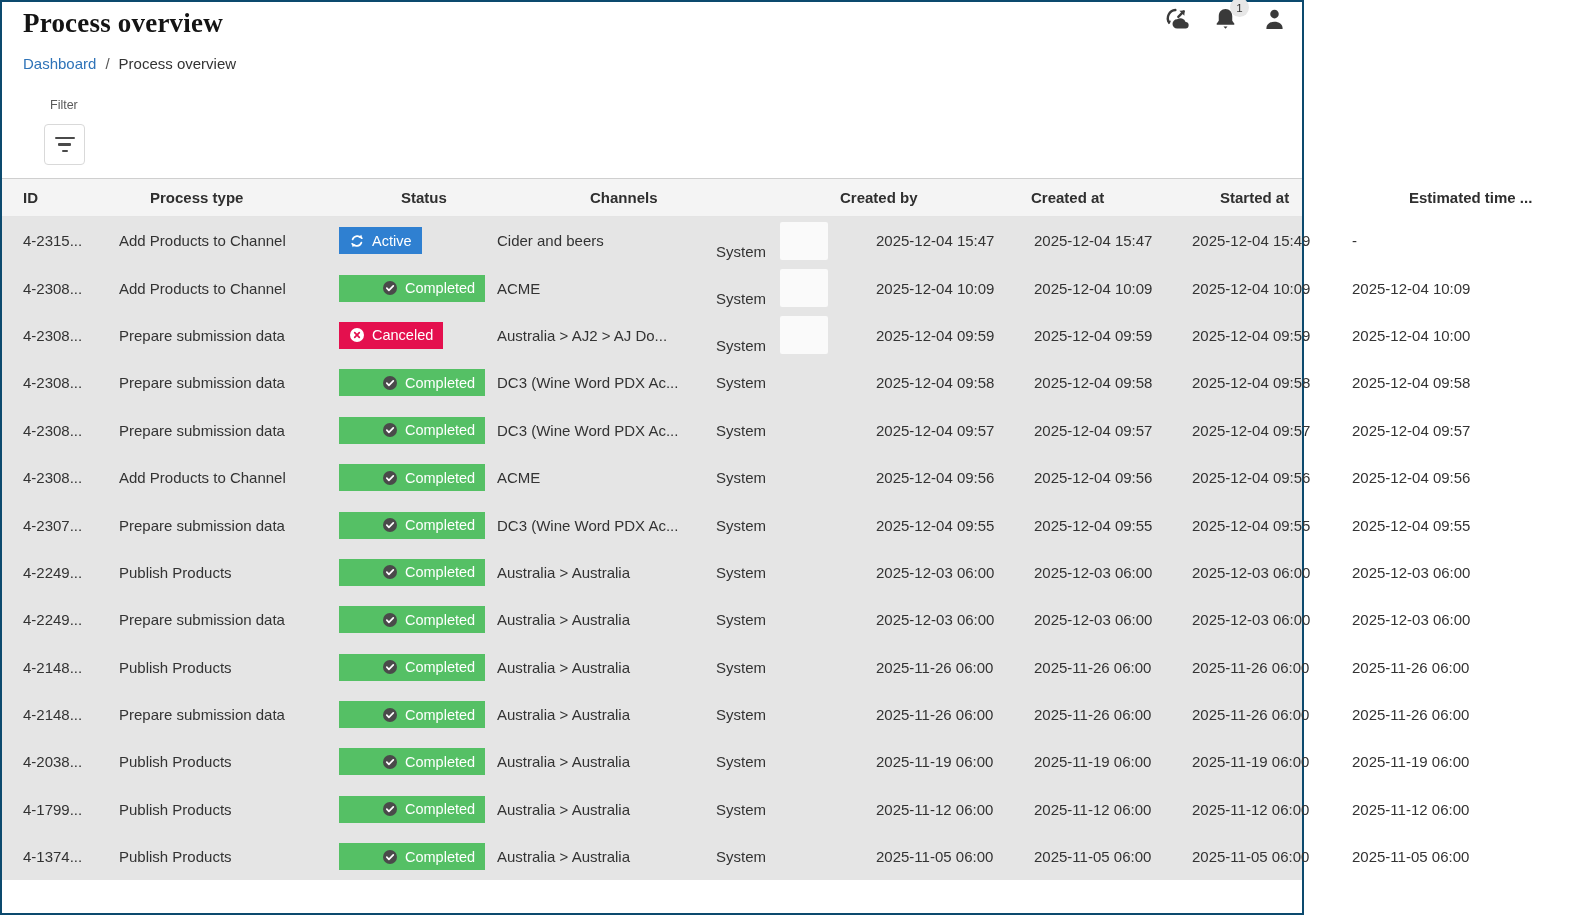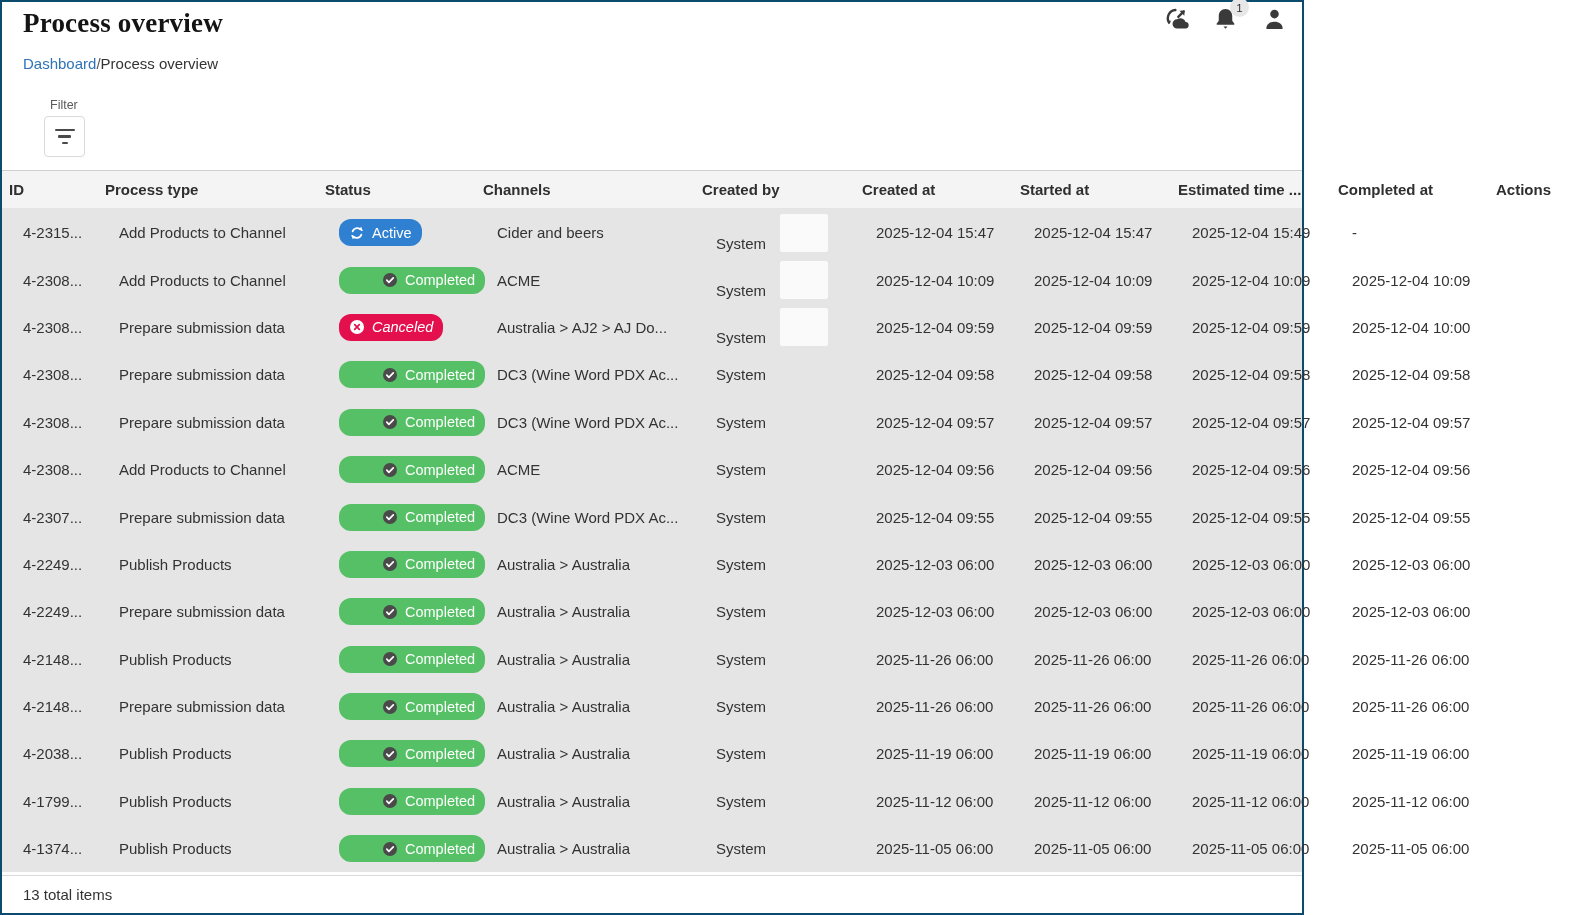--- a/index.html
+++ b/index.html
@@ -3,59 +3,59 @@
 <meta charset="utf-8">
 <style>
   * { margin:0; padding:0; box-sizing:border-box; }
   html,body { width:1593px; height:915px; background:#fff; }
   body { font-family:"Liberation Sans","DejaVu Sans",sans-serif; color:#333; overflow:hidden; }
   .page { position:relative; width:1304px; height:915px; background:#fff; border:2px solid #0c4a6e; }
 
   
   .page-header { position:relative; padding:6px 21px 0 21px; }
   .page-title { font-family:"Liberation Serif","DejaVu Serif",serif; font-size:27px; font-weight:600; color:#141414; letter-spacing:.2px; }
-  .breadcrumb { margin-top:16px; font-size:15px; color:#333; display:flex; align-items:center; }
+  .breadcrumb { margin-top:16px; font-size:15px; color:#333; display:flex; gap:9px; align-items:center; }
   .breadcrumb a { color:#2e73b8; text-decoration:none; cursor:pointer; }
   .breadcrumb .sep { color:#555; }
 
   .topbar-icons { position:absolute; top:4px; right:14px; display:flex; align-items:flex-start; gap:22px; }
   .tb-icon { width:27px; height:27px; color:#3a3a3a; cursor:pointer; position:relative; }
   .tb-icon svg { width:27px; height:27px; display:block; }
   .bell-wrap { position:relative; }
   .notif-badge { position:absolute; top:-8px; right:-10px; width:19px; height:19px; border-radius:50%;
     background:#e7e7e7; color:#333; font-size:11.5px; display:flex; align-items:center; justify-content:center; }
 
   
   .filter-block { margin-top:26px; padding-left:27px; }
-  .filter-label { font-size:12.5px; color:#595959; margin-bottom:4px; }
+  .filter-label { font-size:12.5px; color:#595959; margin-bottom:12px; }
   .filter-btn { margin-left:-6px; width:41px; height:41px; background:#fff; border:1px solid #d9d9d9; border-radius:4px;
     display:flex; flex-direction:column; align-items:center; justify-content:center; gap:4px; cursor:pointer; }
   .filter-btn .f1,.filter-btn .f2,.filter-btn .f3 { height:2.5px; background:#4a4a4a; border-radius:1px; }
   .filter-btn .f1 { width:20px; } .filter-btn .f2 { width:13px; } .filter-btn .f3 { width:6px; }
 
   
   :root { --cols: 96px 220px 158px 219px 160px 158px 158px 160px 158px 1fr; }
   .table { margin-top:13px; width:100%; font-size:15px; }
   .thead { display:grid; grid-template-columns:var(--cols); align-items:center; height:39px;
-    padding:0 12px 0 7px; background:#f4f4f4; border-top:1px solid #cfcfcf; border-bottom:1px solid #e4e4e4;
-    font-weight:700; color:#2f2f2f; }
+    padding:0 12px 0 21px; background:#f4f4f4; border-top:1px solid #cfcfcf; border-bottom:1px solid #e4e4e4;
+    font-weight:700; color:#2f2f2f;gap:31px; }
   .tr { display:grid; grid-template-columns:var(--cols); align-items:center; height:47.4px; padding:0 12px 0 21px; background:#e5e5e5; }
   .td { overflow:hidden; white-space:nowrap; color:#333; }
   .td-createdby { display:flex; align-items:flex-end; gap:14px; }
   .shimmer { display:none; width:48px; height:38px; background:#fafafa; border-radius:2px; }
   .shimmer.show { display:inline-block; }
 
   
-  .badge { display:inline-flex; align-items:center; gap:7px; height:27px; padding:0 10px; border-radius:12px;
+  .badge { display:inline-flex; align-items:center; gap:7px; height:27px; padding:0 10px; border-radius:0;
     color:#fff; font-size:14.5px; }
   .bicon { display:none; width:16px; height:16px; }
   .bicon svg { width:16px; height:16px; display:block; }
   .badge-active { background:#2f80d1; }
   .badge-completed { background:#55c065;padding-left:43px; }
-  .badge-canceled { background:#e4104e;font-style:italic; }
+  .badge-canceled { background:#e4104e; }
   .badge-active .icon-active { display:inline-flex; }
   .badge-completed .icon-completed { display:inline-flex; }
   .badge-canceled .icon-canceled { display:inline-flex; }
 
   
   .td-actions { display:flex; justify-content:center; }
   .kebab { width:30px; height:30px; border:none; background:#f7f7f7; border-radius:3px; cursor:pointer;
     display:flex; align-items:center; justify-content:center; gap:2.5px; }
   .kebab .dot { width:3.5px; height:3.5px; border-radius:50%; background:#cbcbcb; }
   .kebab.enabled { background:transparent; }
@@ -586,16 +586,13 @@
       <button class="kebab">
         <span class="dot"></span>
         <span class="dot"></span>
         <span class="dot"></span>
       </button>
     </div>
   </div>
       </div>
   </div>
 
-  <div class="table-footer">
-    <span>13 total items</span>
-  </div>
 </div>
 
 </body></html>

